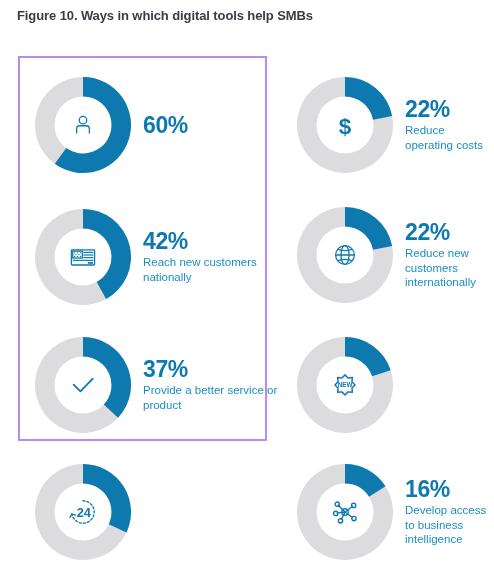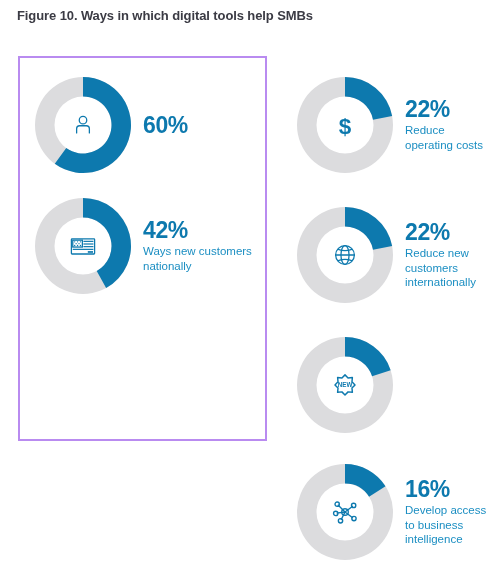--- a/index.html
+++ b/index.html
@@ -133,21 +133,21 @@
           <svg width="30" height="30" viewBox="0 0 40 40">
             <text x="20" y="31.5" text-anchor="middle" font-family="Liberation Sans, sans-serif" font-size="30" font-weight="bold" fill="#0d79ae">$</text>
           </svg>
         </span>
       </div>
       <div class="stat-text">
         <div class="pct">22%</div>
         <div class="desc">Reduce operating costs</div>
       </div>
     </div>
-    <div class="stat-item" style="left: 33px; top: 196px;">
+    <div class="stat-item" style="left: 33px; top: 207px;">
       <div class="donut-wrap" style="width: 100px; height: 100px;">
         <svg class="donut-svg" width="100" height="100" viewBox="0 0 100 100">
           <path d="M 2 50 a 48 48 0 1 0 96 0 a 48 48 0 1 0 -96 0 ZM 21.5 50 a 28.5 28.5 0 1 1 57 0 a 28.5 28.5 0 1 1 -57 0 Z" fill="#dcdcde" fill-rule="evenodd"></path>
           <path d="M 50 2 A 48 48 0 0 1 73.12417635688234 92.06272064210545 L 63.72997971189889 74.97474038125011 A 28.5 28.5 0 0 0 50 21.5 Z" fill="#0d79ae"></path>
         </svg>
         <span class="icon-holder">
           <svg width="32" height="32" viewBox="0 0 40 40" fill="none" stroke="#0d79ae" stroke-width="1.6">
             <rect x="5.5" y="11" width="29" height="19" rx="0.8"></rect>
             <rect x="7.2" y="12.7" width="12" height="8.6" fill="none"></rect>
             <g fill="#0d79ae" stroke="none">
@@ -163,21 +163,21 @@
             <line x1="20.5" y1="14.2" x2="33" y2="14.2" stroke-width="1.5"></line>
             <line x1="20.5" y1="17.5" x2="33" y2="17.5" stroke-width="1.5"></line>
             <line x1="20.5" y1="20.8" x2="33" y2="20.8" stroke-width="1.5"></line>
             <line x1="7.2" y1="24.2" x2="33" y2="24.2" stroke-width="1.5"></line>
             <rect x="26" y="26.4" width="6.5" height="2.1" fill="#0d79ae" stroke="none"></rect>
           </svg>
         </span>
       </div>
       <div class="stat-text">
         <div class="pct">42%</div>
-        <div class="desc wide">Ways new customers nationally</div>
+        <div class="desc wide">Reach new customers nationally</div>
       </div>
     </div>
     <div class="stat-item" style="left: 295px; top: 205px;">
       <div class="donut-wrap" style="width: 100px; height: 100px;">
         <svg class="donut-svg" width="100" height="100" viewBox="0 0 100 100">
           <path d="M 2 50 a 48 48 0 1 0 96 0 a 48 48 0 1 0 -96 0 ZM 21.5 50 a 28.5 28.5 0 1 1 57 0 a 28.5 28.5 0 1 1 -57 0 Z" fill="#dcdcde" fill-rule="evenodd"></path>
           <path d="M 50 2 A 48 48 0 0 1 97.14978803497706 41.00569689988522 L 77.99518664576763 44.65963253430685 A 28.5 28.5 0 0 0 50 21.5 Z" fill="#0d79ae"></path>
         </svg>
         <span class="icon-holder">
           <svg width="30" height="30" viewBox="0 0 40 40" fill="none" stroke="#0d79ae" stroke-width="1.7" stroke-linecap="round" stroke-linejoin="round">
@@ -187,35 +187,65 @@
             <path d="M11 12.5 Q20 16 29 12.5"></path>
             <path d="M11 27.5 Q20 24 29 27.5"></path>
           </svg>
         </span>
       </div>
       <div class="stat-text">
         <div class="pct">22%</div>
         <div class="desc">Reduce new customers internationally</div>
       </div>
     </div>
+    <div class="stat-item" style="left: 33px; top: 335px;">
+      <div class="donut-wrap" style="width: 100px; height: 100px;">
+        <svg class="donut-svg" width="100" height="100" viewBox="0 0 100 100">
+          <path d="M 2 50 a 48 48 0 1 0 96 0 a 48 48 0 1 0 -96 0 ZM 21.5 50 a 28.5 28.5 0 1 1 57 0 a 28.5 28.5 0 1 1 -57 0 Z" fill="#dcdcde" fill-rule="evenodd"></path>
+          <path d="M 50 2 A 48 48 0 0 1 84.99049411622775 82.85826108457705 L 70.77560588151023 69.50959251896762 A 28.5 28.5 0 0 0 50 21.5 Z" fill="#0d79ae"></path>
+        </svg>
+        <span class="icon-holder">
+          <svg width="34" height="34" viewBox="0 0 40 40" fill="none" stroke="#0d79ae" stroke-width="2.1" stroke-linecap="round" stroke-linejoin="round">
+            <path d="M9 19.5 L17 27.5 L31.5 12.5"></path>
+          </svg>
+        </span>
+      </div>
+      <div class="stat-text">
+        <div class="pct">37%</div>
+        <div class="desc wide">Provide a better service or product</div>
+      </div>
+    </div>
     <div class="stat-item" style="left: 295px; top: 335px;">
       <div class="donut-wrap" style="width: 100px; height: 100px;">
         <svg class="donut-svg" width="100" height="100" viewBox="0 0 100 100">
           <path d="M 2 50 a 48 48 0 1 0 96 0 a 48 48 0 1 0 -96 0 ZM 21.5 50 a 28.5 28.5 0 1 1 57 0 a 28.5 28.5 0 1 1 -57 0 Z" fill="#dcdcde" fill-rule="evenodd"></path>
           <path d="M 50 2 A 48 48 0 0 1 95.65071278216737 35.16718427000252 L 77.10511071441188 41.193015660314 A 28.5 28.5 0 0 0 50 21.5 Z" fill="#0d79ae"></path>
         </svg>
         <span class="icon-holder">
           <svg width="34" height="34" viewBox="0 0 40 40" fill="none" stroke="#0d79ae" stroke-width="1.7" stroke-linejoin="round">
             <path d="M20 5.5 L23.6 9.1 L28.7 8.6 L28.2 13.7 L31.8 17.3 L28.2 20.9 L28.7 26 L23.6 25.5 L20 29.1 L16.4 25.5 L11.3 26 L11.8 20.9 L8.2 17.3 L11.8 13.7 L11.3 8.6 L16.4 9.1 Z" transform="translate(0,2.6)"></path>
             <text x="20" y="22.4" text-anchor="middle" font-family="Liberation Sans, sans-serif" font-size="7.4" font-weight="bold" fill="#0d79ae" stroke="none">NEW</text>
           </svg>
         </span>
       </div>
     </div>
     <div class="stat-item" style="left: 33px; top: 462px;">
+      <div class="donut-wrap" style="width: 100px; height: 100px;">
+        <svg class="donut-svg" width="100" height="100" viewBox="0 0 100 100">
+          <path d="M 2 50 a 48 48 0 1 0 96 0 a 48 48 0 1 0 -96 0 ZM 21.5 50 a 28.5 28.5 0 1 1 57 0 a 28.5 28.5 0 1 1 -57 0 Z" fill="#dcdcde" fill-rule="evenodd"></path>
+          <path d="M 50 2 A 48 48 0 0 1 93.43169851836893 70.4374059951235 L 75.78757099528156 62.13470980960457 A 28.5 28.5 0 0 0 50 21.5 Z" fill="#0d79ae"></path>
+        </svg>
+        <span class="icon-holder">
+          <svg width="34" height="34" viewBox="0 0 40 40" fill="none" stroke="#0d79ae" stroke-width="1.6" stroke-linecap="round">
+            <path d="M20 6.8 a13.2 13.2 0 1 1 -13.0 15.6" stroke-dasharray="2.4 2.4"></path>
+            <path d="M7.0 22.4 l-2.2 3.9 M7.0 22.4 l4.2 1.2"></path>
+            <text x="21" y="25.6" text-anchor="middle" font-family="Liberation Sans, sans-serif" font-size="15" font-weight="bold" fill="#0d79ae" stroke="none">24</text>
+          </svg>
+        </span>
+      </div>
     </div>
     <div class="stat-item" style="left: 295px; top: 462px; justify-content: center;">
       <div class="donut-wrap" style="width: 100px; height: 100px;">
         <svg class="donut-svg" width="100" height="100" viewBox="0 0 100 100">
           <path d="M 2 50 a 48 48 0 1 0 96 0 a 48 48 0 1 0 -96 0 ZM 21.5 50 a 28.5 28.5 0 1 1 57 0 a 28.5 28.5 0 1 1 -57 0 Z" fill="#dcdcde" fill-rule="evenodd"></path>
           <path d="M 50 2 A 48 48 0 0 1 90.52774042409672 24.280313841008166 L 74.06334587680743 34.728936343098596 A 28.5 28.5 0 0 0 50 21.5 Z" fill="#0d79ae"></path>
         </svg>
         <span class="icon-holder">
           <svg width="32" height="32" viewBox="0 0 40 40" fill="none" stroke="#0d79ae" stroke-width="1.7">
             <line x1="20" y1="20" x2="11" y2="11"></line>

